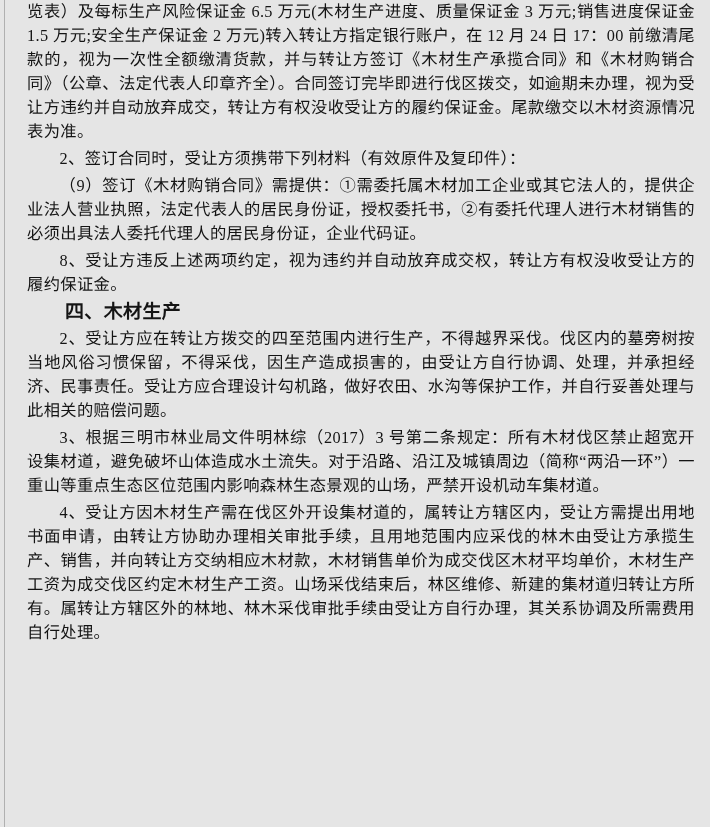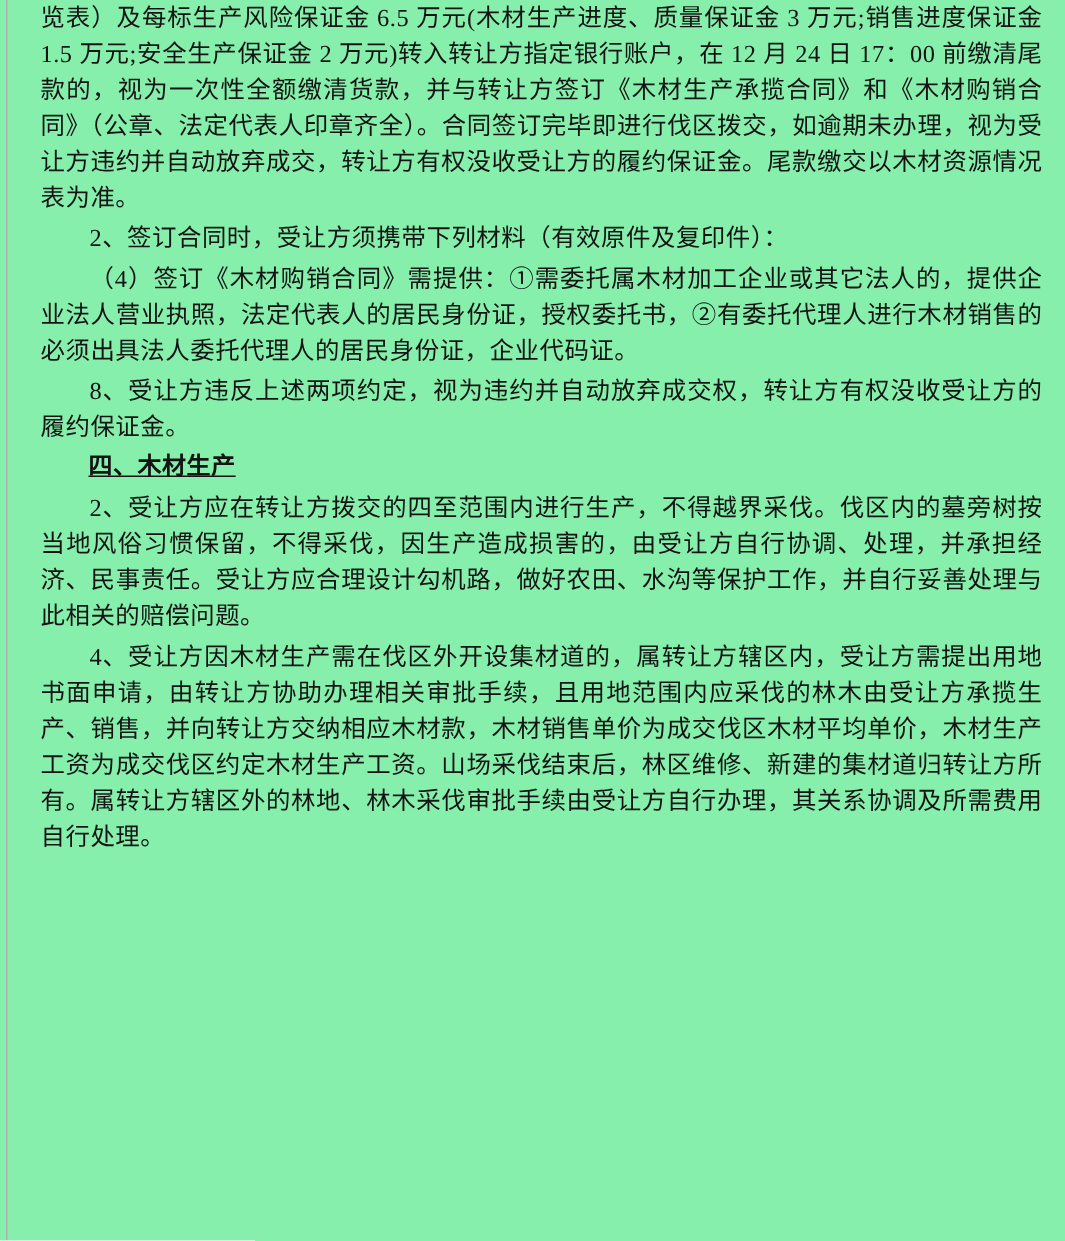--- a/index.html
+++ b/index.html
@@ -4,21 +4,21 @@
 <style>
   html, body {
     margin: 0;
     padding: 0;
     background: #ffffff;
   }
   .page {
     position: relative;
     width: 710px;
     height: 827px;
-    background: #86efac;
+    background: #e5e5e5;
     overflow: hidden;
   }
   .left-rule {
     position: absolute;
     left: 4px;
     top: 0;
     bottom: 0;
     width: 1px;
     background: #b0b0b0;
   }
@@ -36,35 +36,35 @@
   }
   .content p {
     margin: 0 0 3px 0;
     text-indent: 2em;
   }
   .content p.continuation {
     text-indent: 0;
   }
   .content h2.section-heading {
     margin: 0 0 3px 0;
-    font-size: 16px;
+    font-size: 19px;
     line-height: 24px;
     font-weight: bold;
     text-indent: 2em;
-    text-decoration: underline;
   }
 </style>
 </head>
 <body>
 
 <div class="page">
   <div class="left-rule"></div>
   <div class="content">
     <p class="continuation">览表）及每标生产风险保证金 6.5 万元(木材生产进度、质量保证金 3 万元;销售进度保证金 1.5 万元;安全生产保证金 2 万元)转入转让方指定银行账户，在 12 月 24 日 17：00 前缴清尾款的，视为一次性全额缴清货款，并与转让方签订《木材生产承揽合同》和《木材购销合同》（公章、法定代表人印章齐全）。合同签订完毕即进行伐区拨交，如逾期未办理，视为受让方违约并自动放弃成交，转让方有权没收受让方的履约保证金。尾款缴交以木材资源情况表为准。</p>
     <p>2、签订合同时，受让方须携带下列材料（有效原件及复印件）：</p>
-    <p>（4）签订《木材购销合同》需提供：①需委托属木材加工企业或其它法人的，提供企业法人营业执照，法定代表人的居民身份证，授权委托书，②有委托代理人进行木材销售的必须出具法人委托代理人的居民身份证，企业代码证。</p>
+    <p>（9）签订《木材购销合同》需提供：①需委托属木材加工企业或其它法人的，提供企业法人营业执照，法定代表人的居民身份证，授权委托书，②有委托代理人进行木材销售的必须出具法人委托代理人的居民身份证，企业代码证。</p>
     <p>8、受让方违反上述两项约定，视为违约并自动放弃成交权，转让方有权没收受让方的履约保证金。</p>
     <h2 class="section-heading">四、木材生产</h2>
     <p>2、受让方应在转让方拨交的四至范围内进行生产，不得越界采伐。伐区内的墓旁树按当地风俗习惯保留，不得采伐，因生产造成损害的，由受让方自行协调、处理，并承担经济、民事责任。受让方应合理设计勾机路，做好农田、水沟等保护工作，并自行妥善处理与此相关的赔偿问题。</p>
+    <p>3、根据三明市林业局文件明林综（2017）3 号第二条规定：所有木材伐区禁止超宽开设集材道，避免破坏山体造成水土流失。对于沿路、沿江及城镇周边（简称“两沿一环”）一重山等重点生态区位范围内影响森林生态景观的山场，严禁开设机动车集材道。</p>
     <p>4、受让方因木材生产需在伐区外开设集材道的，属转让方辖区内，受让方需提出用地书面申请，由转让方协助办理相关审批手续，且用地范围内应采伐的林木由受让方承揽生产、销售，并向转让方交纳相应木材款，木材销售单价为成交伐区木材平均单价，木材生产工资为成交伐区约定木材生产工资。山场采伐结束后，林区维修、新建的集材道归转让方所有。属转让方辖区外的林地、林木采伐审批手续由受让方自行办理，其关系协调及所需费用自行处理。</p>
 
   </div>
 </div>
 
 </body></html>

